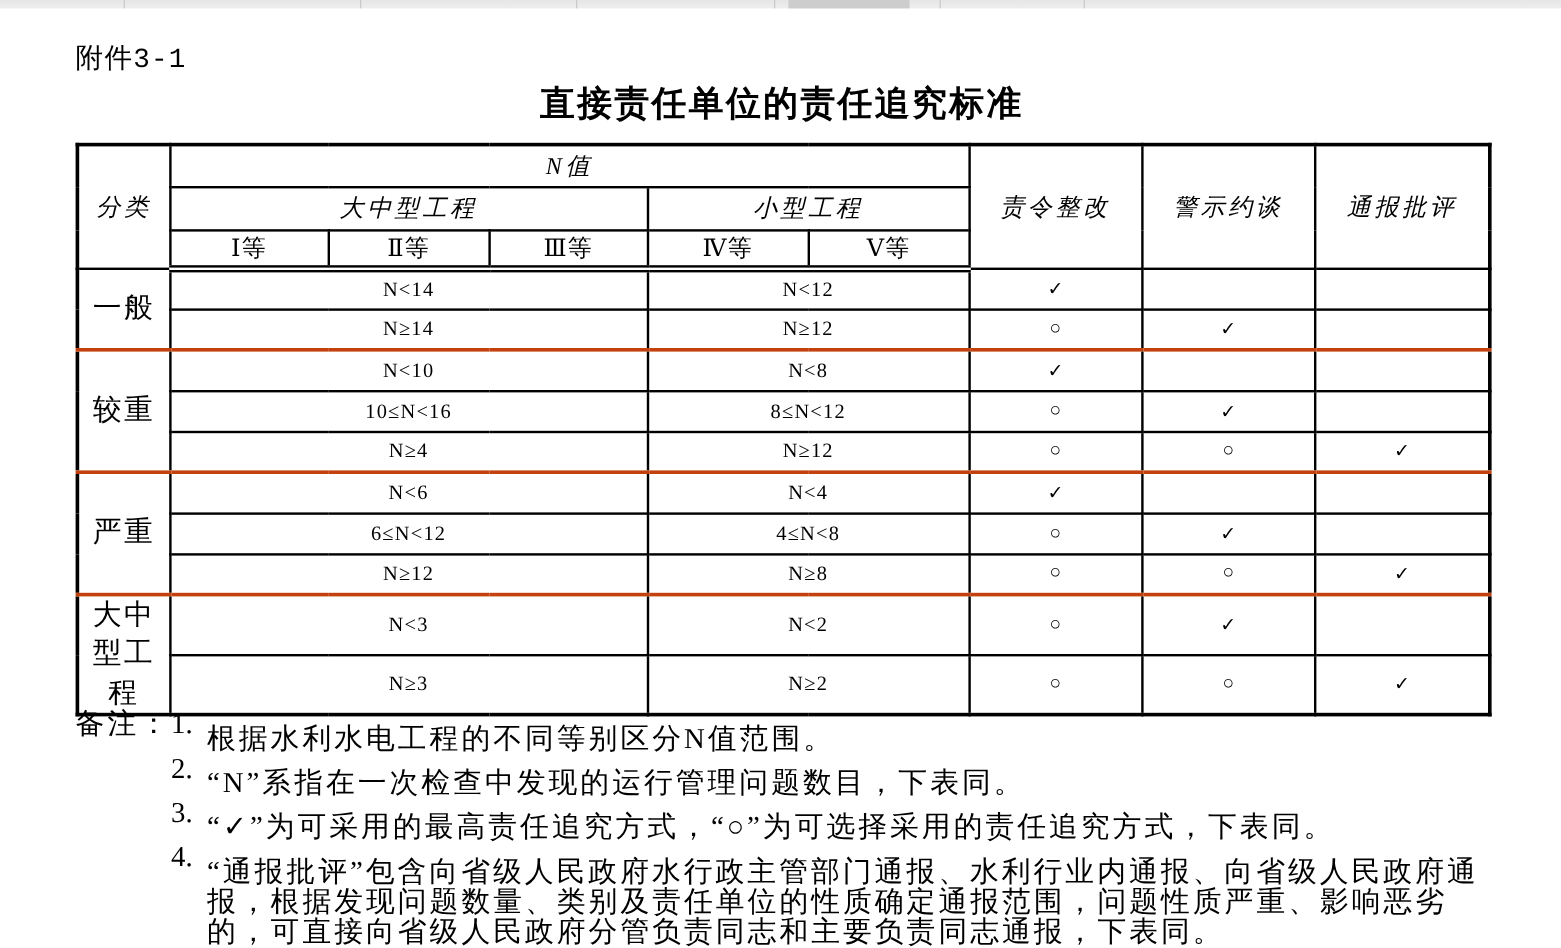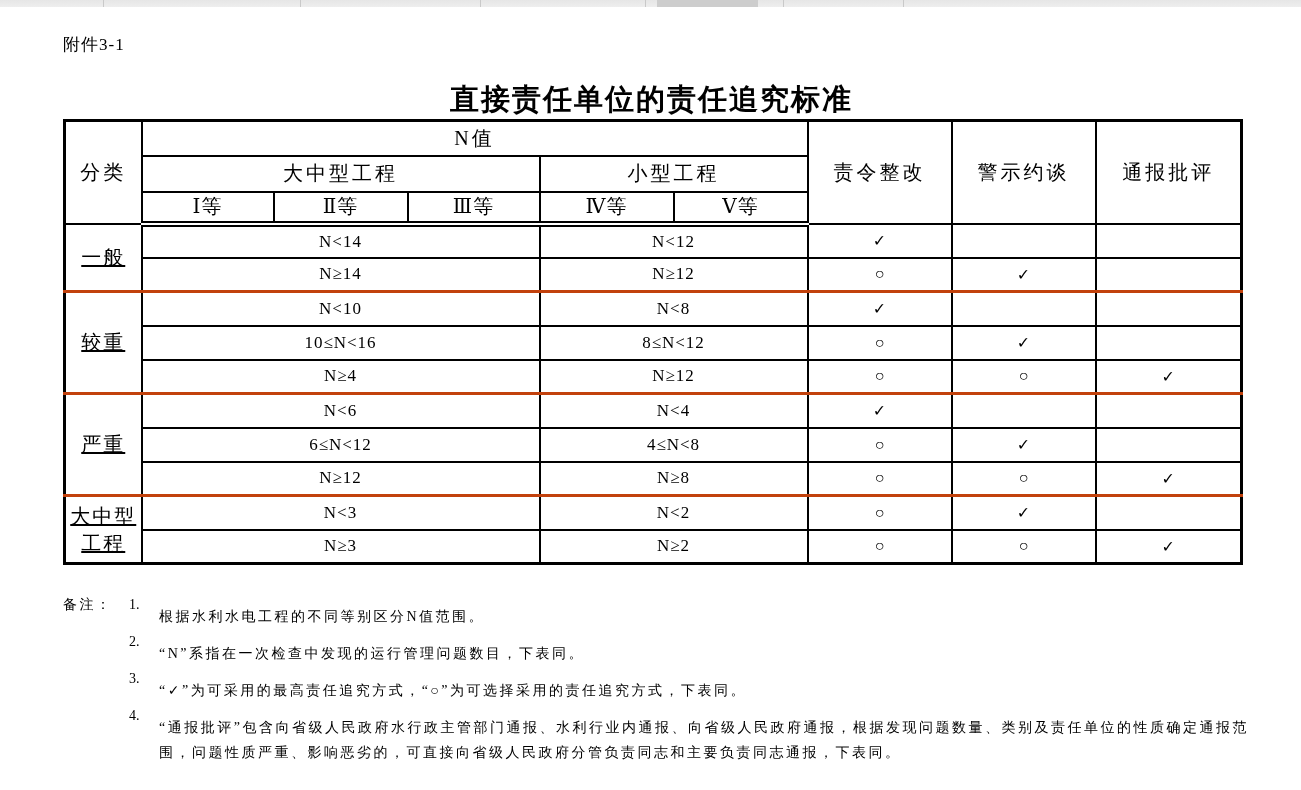--- a/index.html
+++ b/index.html
@@ -8,44 +8,44 @@
     background:#ffffff;color:#000;
     font-family:"Liberation Serif","DejaVu Serif",serif;
   }
   
   .top-strip{position:absolute;top:0;left:0;width:1301px;height:7px;
     background:linear-gradient(#e6e6e6,#eeeeee);}
   .strip-divider{position:absolute;top:0;width:1px;height:7px;background:#c9c9c9;}
   .strip-tab{position:absolute;top:0;height:7px;background:#cdcdcd;}
   
   .attach{position:absolute;left:63px;top:33px;
-    font-family:Liberation Serif, serif;
-    font-size:17px;letter-spacing:1px;}
+    font-family:Liberation Mono, monospace;
+    font-size:23px;letter-spacing:1px;}
   
-  .title{position:absolute;left:63px;top:80px;width:1177px;text-align:center;
+  .title{position:absolute;left:63px;top:67px;width:1177px;text-align:center;
     font-family:"Liberation Sans","DejaVu Sans",sans-serif;
     font-size:29px;font-weight:bold;letter-spacing:2px;}
   
   table.std{position:absolute;left:63px;top:119px;width:1177px;
     border-collapse:collapse;table-layout:fixed;border:3px solid #000;}
   table.std th,table.std td{
     border:2px solid #000;text-align:center;vertical-align:middle;
     padding:0;font-weight:normal;background:#fff;}
   tr.h1{height:35px;} tr.h2{height:36px;} tr.h3{height:32px;}
   tbody tr{height:34px;}
   tr.h3 th{border-bottom:6px double #000;}
   tr.group-start td{border-top:3px solid #c2410c;}
-  .hdr{font-size:20px;letter-spacing:3px;}
+  .hdr{font-size:20px;letter-spacing:3px;font-style:italic;}
   .grade{font-size:20px;letter-spacing:1px;border-radius:16px;}
-  .cat{font-size:20px;letter-spacing:2px;padding:0 13px;line-height:1.35;text-decoration:underline;}
+  .cat{font-size:24px;letter-spacing:2px;padding:0 13px;line-height:1.35;}
   .val{font-size:17px;letter-spacing:1px;margin-left:16px;}
   .sym{font-size:16px;}
   
   .notes{position:absolute;left:63px;top:592px;width:1186px;display:flex;
-    font-size:14px;letter-spacing:2.5px;line-height:25px;}
+    font-size:24px;letter-spacing:2.5px;line-height:25px;}
   .notes-label{flex:0 0 66px;white-space:nowrap;}
   .notes-items{flex:1;}
   .note-item{display:flex;}
   .note-num{flex:0 0 30px;letter-spacing:0;}
   .note-text{flex:1;margin-top:12px;}
 </style>
 </head>
 <body>
 
 <div class="top-strip">

